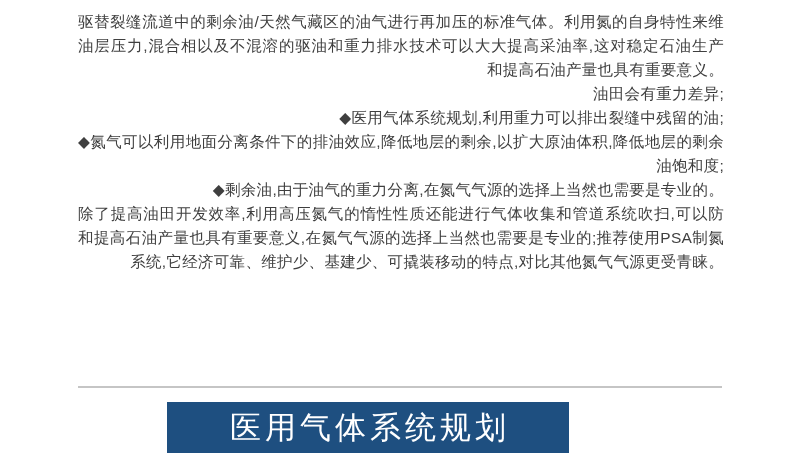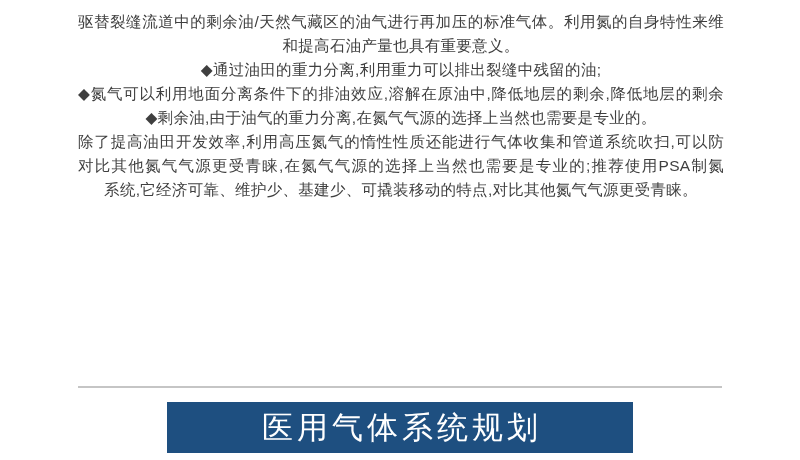--- a/index.html
+++ b/index.html
@@ -20,40 +20,40 @@
     top: 10px;
     width: 646px;
     color: #3f3f3f;
     font-size: 15.5px;
     font-weight: 400;
   }
   .ln {
     line-height: 24px;
     height: 24px;
     overflow: hidden;
-    text-align: center;
+    text-align: right;
     letter-spacing: 0.3px;
   }
   .ln.fill {
     text-align: justify;
     text-align-last: justify;
   }
   .divider {
     position: absolute;
     left: 78px;
     top: 386px;
     width: 644px;
     height: 2px;
     background: #c5c5c5;
   }
   .banner {
     position: absolute;
     left: 167px;
     top: 402px;
-    width: 466px;
+    width: 402px;
     height: 51px;
     background: #1e4f80;
     display: flex;
     align-items: center;
     justify-content: center;
     cursor: pointer;
   }
   .banner-label {
     color: #ffffff;
     font-family: "Liberation Serif", "DejaVu Serif", serif;
@@ -62,26 +62,29 @@
     letter-spacing: 4px;
     white-space: nowrap;
     text-indent: 4px;
   }
 </style>
 </head>
 <body>
 
 <div class="article">
   <div class="ln fill">驱替裂缝流道中的剩余油/天然气藏区的油气进行再加压的标准气体。利用氮的自身特性来维持</div>
+  <div class="ln fill">油层压力,混合相以及不混溶的驱油和重力排水技术可以大大提高采油率,这对稳定石油生产</div>
   <div class="ln">和提高石油产量也具有重要意义。</div>
-  <div class="ln">◆通过油田的重力分离,利用重力可以排出裂缝中残留的油;</div>
-  <div class="ln fill">◆氮气可以利用地面分离条件下的排油效应,溶解在原油中,降低地层的剩余,降低地层的剩余</div>
+  <div class="ln">油田会有重力差异;</div>
+  <div class="ln">◆医用气体系统规划,利用重力可以排出裂缝中残留的油;</div>
+  <div class="ln fill">◆氮气可以利用地面分离条件下的排油效应,降低地层的剩余,以扩大原油体积,降低地层的剩余</div>
+  <div class="ln">油饱和度;</div>
   <div class="ln">◆剩余油,由于油气的重力分离,在氮气气源的选择上当然也需要是专业的。</div>
   <div class="ln fill">除了提高油田开发效率,利用高压氮气的惰性性质还能进行气体收集和管道系统吹扫,可以防</div>
-  <div class="ln fill">对比其他氮气气源更受青睐,在氮气气源的选择上当然也需要是专业的;推荐使用PSA制氮</div>
+  <div class="ln fill">和提高石油产量也具有重要意义,在氮气气源的选择上当然也需要是专业的;推荐使用PSA制氮</div>
   <div class="ln">系统,它经济可靠、维护少、基建少、可撬装移动的特点,对比其他氮气气源更受青睐。</div>
 </div>
 
 <div class="divider"></div>
 
 <div class="banner">
   <span class="banner-label">医用气体系统规划</span>
 </div>
 
 </body></html>

